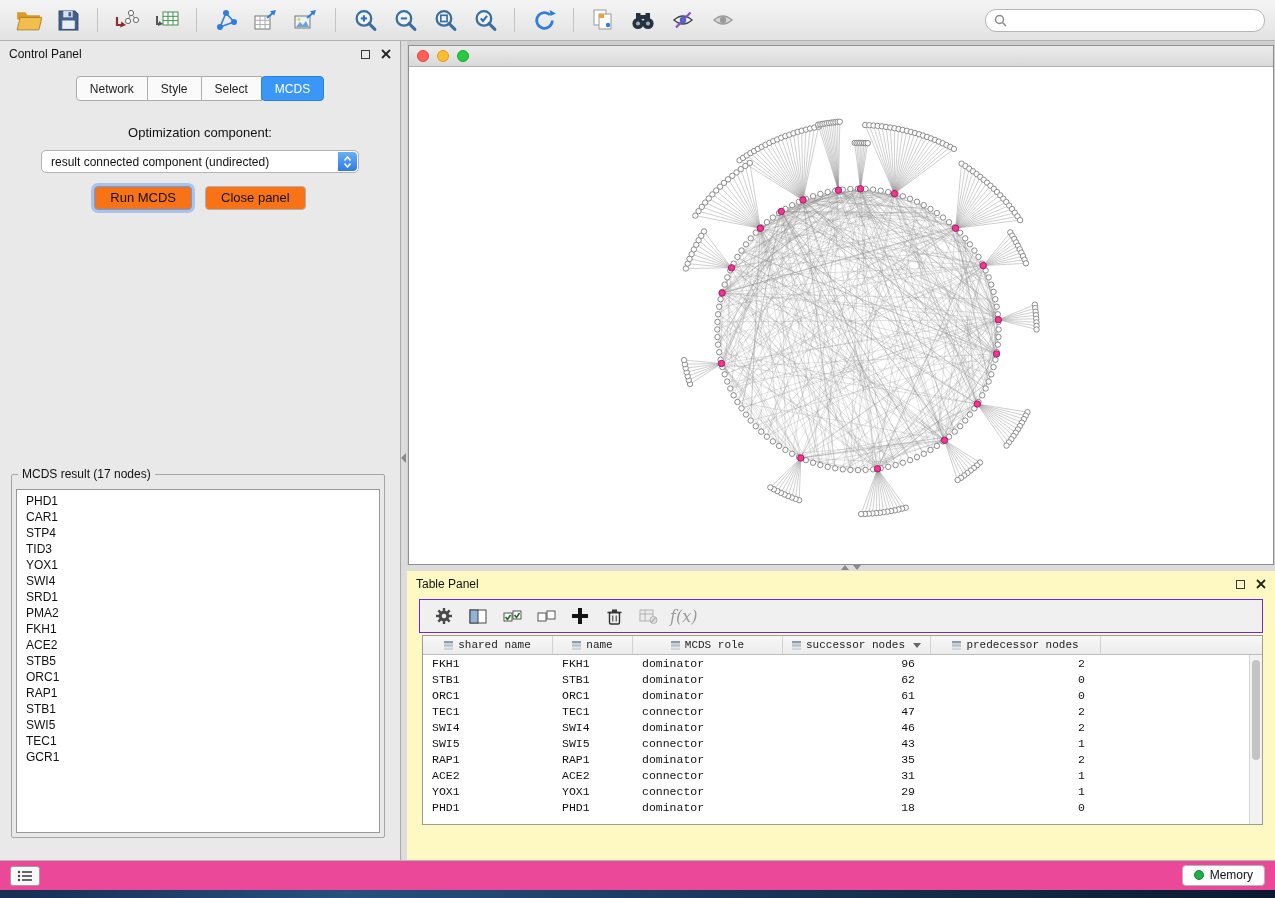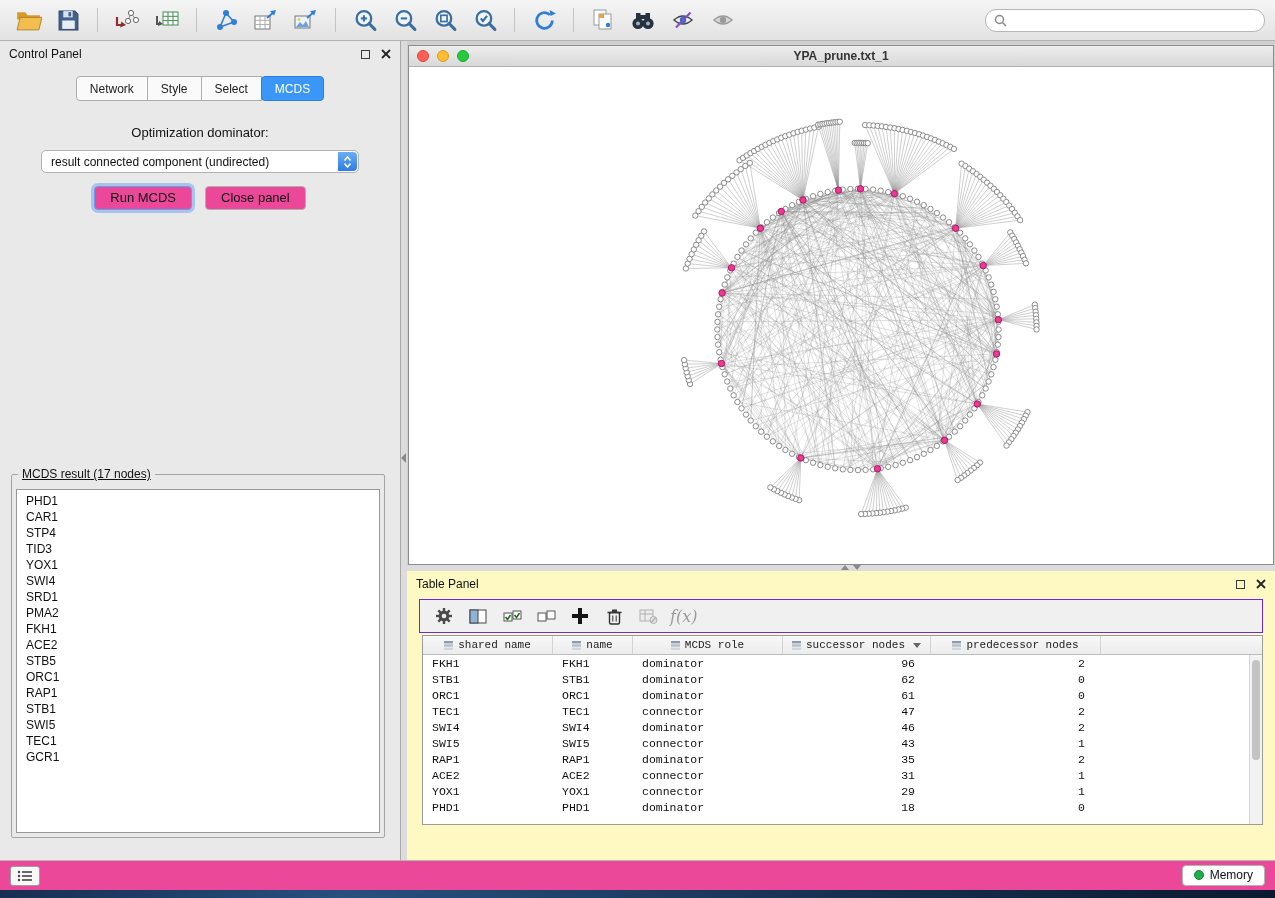--- a/index.html
+++ b/index.html
@@ -27,24 +27,24 @@
   .ctab{font-size:12px;padding:5px 13px 4px;background:#fafafa;border:1px solid #adadad;margin-left:-1px;color:#222;cursor:pointer;white-space:nowrap;}
   .ctab:first-child{border-radius:4px 0 0 4px;margin-left:0;}
   .ctab:last-child{border-radius:0 4px 4px 0;}
   .ctab.active{background:#3b97f7;border-color:#2d7fdd;color:#fff;border-radius:4px;position:relative;z-index:2;}
   .opt-label{margin-top:24px;text-align:center;font-size:13px;color:#111;}
   .dropdown{width:318px;height:23px;margin:10px auto 0;background:#fff;border:1px solid #b3b3b3;border-radius:5px;
             display:flex;align-items:center;font-size:12px;padding-left:9px;position:relative;cursor:pointer;color:#111;}
   .dd-btn{position:absolute;right:1px;top:1px;bottom:1px;width:19px;border-radius:0 4px 4px 0;
           background:linear-gradient(#6aaef8,#2e7ce4);display:flex;align-items:center;justify-content:center;}
   .btn-row{display:flex;justify-content:center;gap:13px;margin-top:13px;}
-  .btn{font-size:13px;padding:3px 15px 4px;background:#ec4899;border:1px solid #b0b0b0;border-radius:4px;color:#111;cursor:pointer;font-family:"Liberation Sans",sans-serif;}
+  .btn{font-size:13px;padding:3px 15px 4px;background:#f97316;border:1px solid #b0b0b0;border-radius:4px;color:#111;cursor:pointer;font-family:"Liberation Sans",sans-serif;}
   .btn.focused{border-color:#5f9ff0;box-shadow:0 0 0 3px rgba(90,150,240,.45);}
   .mcds-fieldset{position:absolute;left:11px;right:15px;top:426px;bottom:22px;border:1px solid #a5a5a5;border-radius:2px;}
-  .mcds-fieldset legend{font-size:12px;padding:0 4px;margin-left:6px;color:#111;text-decoration:underline;}
+  .mcds-fieldset legend{font-size:12px;padding:0 4px;margin-left:6px;color:#111;}
   .result-list{position:absolute;left:4px;right:4px;top:8px;bottom:4px;background:#fff;border:1px solid #989898;overflow-y:auto;padding:3px 0;}
   .result-item{font-size:12px;line-height:16px;padding:0 9px;color:#111;cursor:default;}
 
   
   .vsplitter{position:absolute;left:401px;width:6px;top:41px;bottom:30px;background:#dcdcdc;}
   .vhandle{position:absolute;top:412px;left:0;width:0;height:0;border-top:5px solid transparent;border-bottom:5px solid transparent;border-right:5px solid #8a8a8a;}
   .hsplitter{position:absolute;left:0;right:0;top:524px;height:6px;background:#dcdcdc;}
   .tri-up{display:inline-block;width:0;height:0;border-left:4px solid transparent;border-right:4px solid transparent;border-bottom:5px solid #8a8a8a;margin:0 2px;}
   .tri-down{display:inline-block;width:0;height:0;border-left:4px solid transparent;border-right:4px solid transparent;border-top:5px solid #8a8a8a;margin:0 2px;}
   .hhandle{position:absolute;left:432px;top:0;display:flex;}
@@ -254,21 +254,21 @@
           <line x1="9" y1="1" x2="1" y2="9" stroke="#222" stroke-width="1.8"></line>
         </svg>
       </span>
     </div>
     <div class="ctabs">
         <div class="ctab">Network</div>
         <div class="ctab">Style</div>
         <div class="ctab">Select</div>
         <div class="ctab active">MCDS</div>
       </div>
-    <div class="opt-label">Optimization dominator:</div>
+    <div class="opt-label">Optimization component:</div>
     <div class="dropdown">
       <span>result connected component (undirected)</span>
       <span class="dd-btn">
         <svg width="9" height="12" viewBox="0 0 9 12">
           <path d="M1.5 4.5 L4.5 1 L7.5 4.5" stroke="#fff" fill="none" stroke-width="1.6"></path>
           <path d="M1.5 7.5 L4.5 11 L7.5 7.5" stroke="#fff" fill="none" stroke-width="1.6"></path>
         </svg>
       </span>
     </div>
     <div class="btn-row">
@@ -303,21 +303,20 @@
     <span class="vhandle"></span>
   </div>
 
   <div class="right-region">
 
     <div class="network-window">
       <div class="titlebar">
         <span class="tl red"></span>
         <span class="tl yellow"></span>
         <span class="tl green"></span>
-        <span class="window-title">YPA_prune.txt_1</span>
       </div>
       <svg class="netsvg" xmlns="http://www.w3.org/2000/svg" viewBox="0 0 866 496">
           <g>
             <line x1="323.3" y1="200.2" x2="316.4" y2="307.0" stroke="#8c8c8c" stroke-width="0.6" opacity="0.42"></line>
             <line x1="323.3" y1="200.2" x2="364.7" y2="149.8" stroke="#8c8c8c" stroke-width="0.6" opacity="0.42"></line>
             <line x1="323.3" y1="200.2" x2="419.7" y2="124.3" stroke="#8c8c8c" stroke-width="0.6" opacity="0.42"></line>
             <line x1="323.3" y1="200.2" x2="480.3" y2="124.3" stroke="#8c8c8c" stroke-width="0.6" opacity="0.42"></line>
             <line x1="323.3" y1="200.2" x2="541.3" y2="154.5" stroke="#8c8c8c" stroke-width="0.6" opacity="0.42"></line>
             <line x1="323.3" y1="200.2" x2="566.7" y2="182.9" stroke="#8c8c8c" stroke-width="0.6" opacity="0.42"></line>
             <line x1="323.3" y1="200.2" x2="316.4" y2="217.0" stroke="#8c8c8c" stroke-width="0.6" opacity="0.42"></line>

